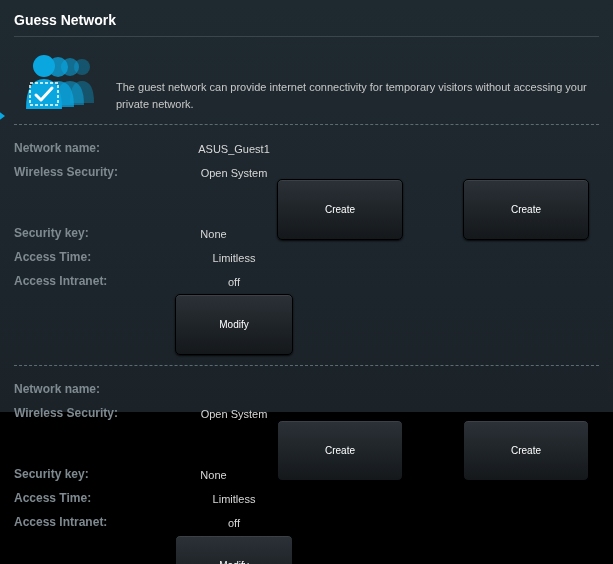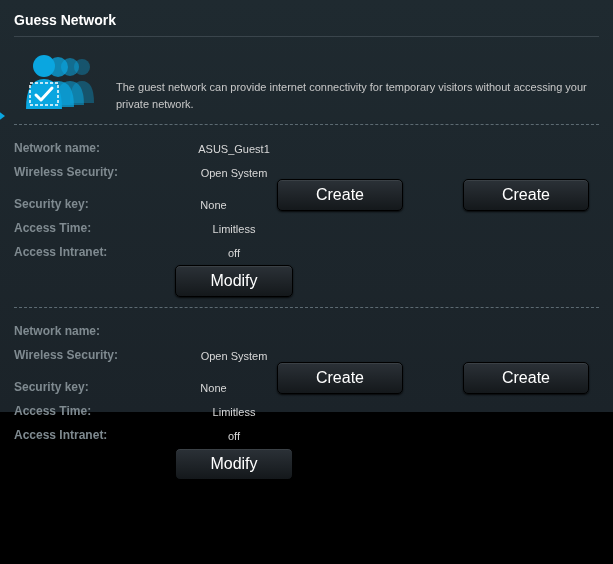--- a/index.html
+++ b/index.html
@@ -82,23 +82,23 @@
     flex: 1;
     display: flex;
     justify-content: flex-end;
     gap: 60px;
     padding-right: 10px;
   }
   .btn {
     display: inline-block;
     min-width: 96px;
     text-align: center;
-    padding: 6px 14px;
+    padding: 24px 14px;
     color: #fff;
-    font-size: 16px;
+    font-size: 10px;
     background: linear-gradient(#2b3137, #14181b);
     border: 1px solid #000;
     border-radius: 5px;
     box-shadow: inset 0 1px 0 rgba(255,255,255,0.08), 0 1px 2px rgba(0,0,0,0.8);
     cursor: pointer;
     user-select: none;
   }
   .btn-modify {
     min-width: 88px;
   }

